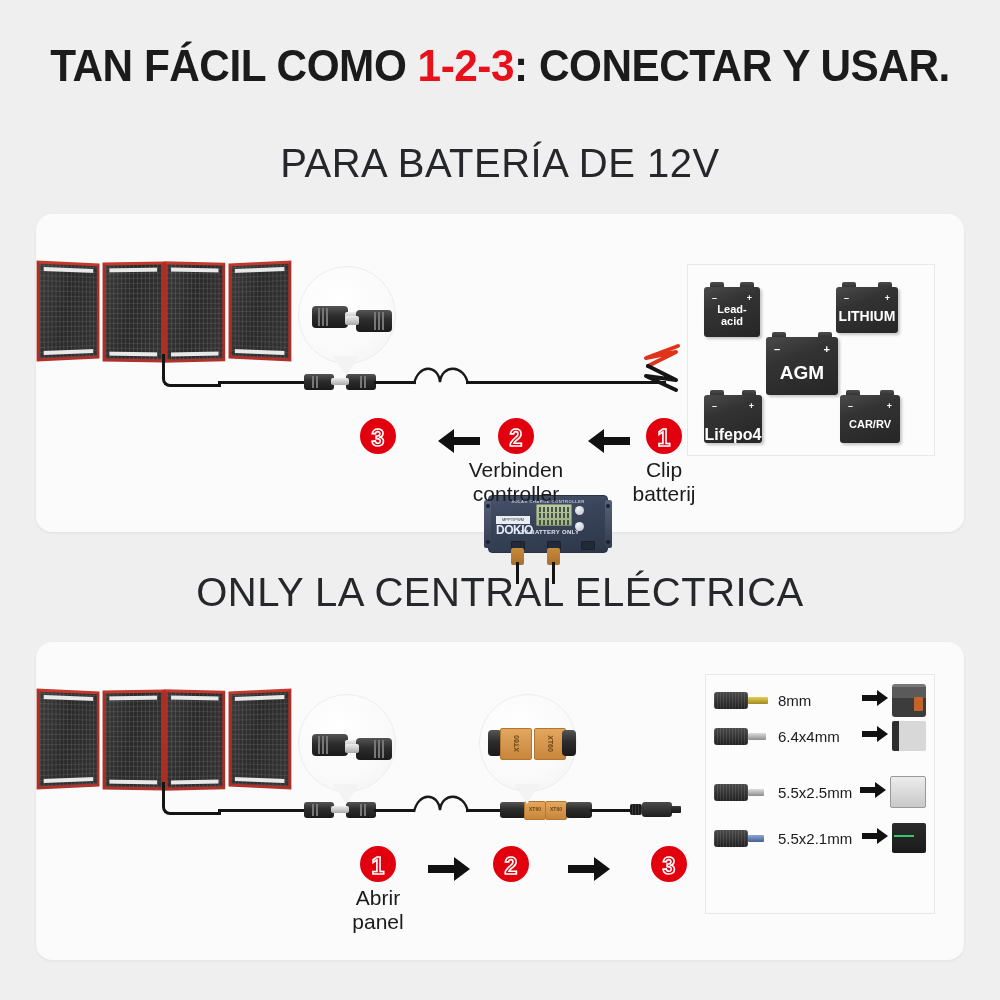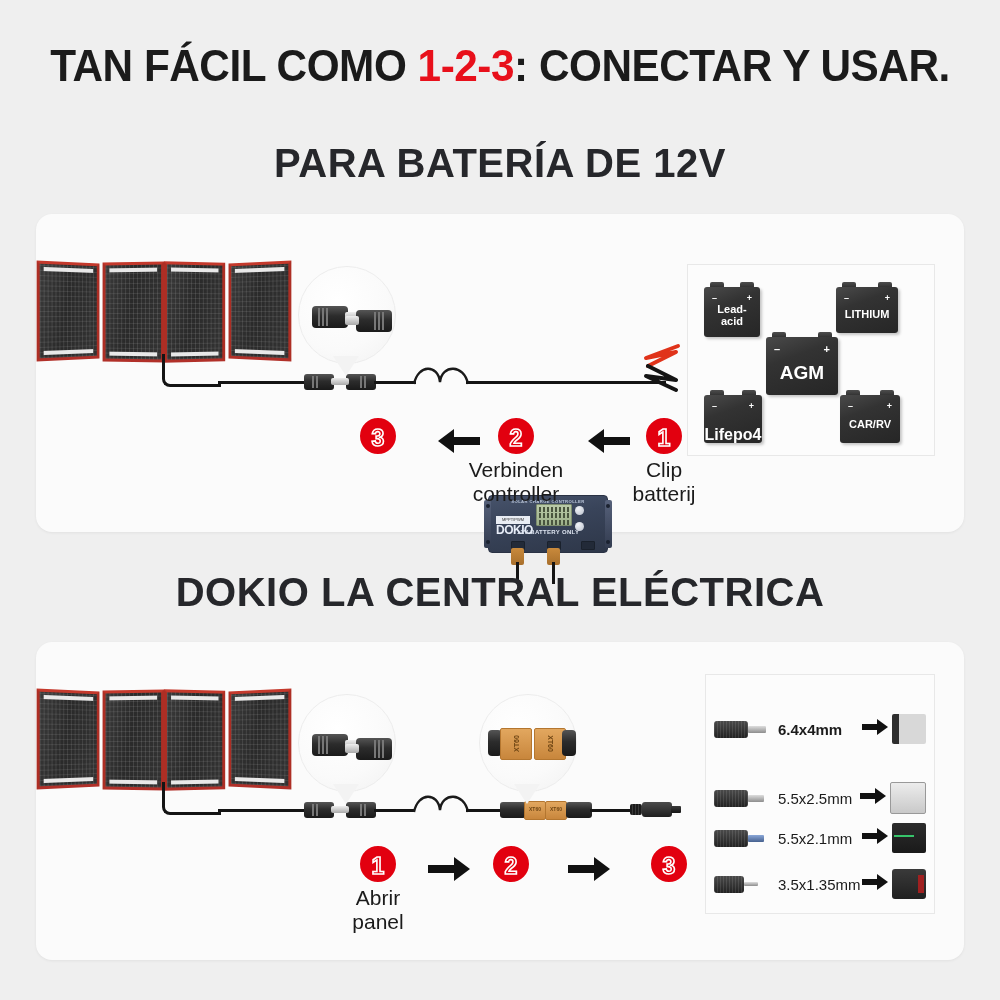--- a/index.html
+++ b/index.html
@@ -16,21 +16,21 @@
     text-align:center;
     font-size:45px;font-weight:bold;
     letter-spacing:-0.5px;
     color:#1b1b1b;
     white-space:nowrap;
     transform:scaleX(0.94);
   }
   .main-title .red{color:#e8101b;}
   .section-title{
     position:absolute;left:0;width:1000px;text-align:center;
-    font-size:40px;font-weight:bold;color:#26272b;
+    font-size:40px;font-weight:normal;color:#26272b;
     letter-spacing:0.5px;
   }
   #t12v{top:141px;}
   #tcentral{top:570px;}
 
   
   .card{
     position:absolute;background:#fbfbfb;border-radius:16px;
     box-shadow:0 1px 3px rgba(0,0,0,0.06);
   }
@@ -322,21 +322,21 @@
         <div class="lbl" style="top:17px;font-size:11px;white-space:pre-line;">Lead-
 acid</div>
       </div>
     </div>
     <div class="battery" style="left:148px;top:22px;width:62px;height:46px;">
       <div class="cap"></div>
         <div class="cap2"></div>
       <div class="body">
         <div class="neg" style="font-size:9px;">–</div>
         <div class="pos" style="font-size:9px;">+</div>
-        <div class="lbl" style="top:22px;font-size:11px;">LITHIUM</div>
+        <div class="lbl" style="top:22px;font-size:14px;">LITHIUM</div>
       </div>
     </div>
     <div class="battery" style="left:78px;top:72px;width:72px;height:58px;">
       <div class="cap"></div>
         <div class="cap2"></div>
       <div class="body">
         <div class="neg" style="font-size:11px;">–</div>
         <div class="pos" style="font-size:11px;">+</div>
         <div class="lbl" style="top:26px;font-size:19px;">AGM</div>
       </div>
@@ -379,21 +379,21 @@
         <path d="M44 9 L18 9 L18 1 L2 13 L18 25 L18 17 L44 17 Z" fill="#111"></path>
       </svg>
   </div>
   <div class="step" style="left:548px;top:204px;width:160px;">
     <div class="num"><span>1</span></div>
     <div class="step-label">Clip
 batterij</div>
   </div>
 </div>
 
-<div class="section-title" id="tcentral">DOKIO LA CENTRAL ELÉCTRICA</div>
+<div class="section-title" id="tcentral">ONLY LA CENTRAL ELÉCTRICA</div>
 
 <div class="card" id="card-bottom">
 
   <div class="panel-wrap" style="left:0px;top:48px;">
     <div class="fold" style="width:66px;height:98px;transform:perspective(340px) rotateY(18deg);"></div>
     <div class="fold" style="width:62px;height:100px;transform:perspective(340px) rotateY(-7deg);"></div>
     <div class="fold" style="width:62px;height:100px;transform:perspective(340px) rotateY(9deg);"></div>
     <div class="fold" style="width:66px;height:98px;transform:perspective(340px) rotateY(-18deg);"></div>
   </div>
 
@@ -452,34 +452,49 @@
     <div class="t" style="top:11px;font-size:7px;transform:rotate(90deg);">XT60</div>
   </div>
   <div class="mc4" style="left:526px;top:88px;width:14px;height:26px;border-radius:4px;"></div>
 
   <div class="dcplug" style="left:606px;top:160px;">
     <div class="strain"></div>
     <div class="pin"></div>
   </div>
 
   <div id="size-box" style="left:669px;top:32px;">
-    <div class="size-row" style="top:35px;font-weight:bold;">
+    <div class="size-row" style="top:6px;">
+      <div class="plug">
+          <div class="barrel"></div>
+          <div class="tip" style="width:20px;background:linear-gradient(180deg,#e8cf52,#9c8a24);"></div>
+        </div>
+      <div class="size-txt">8mm</div>
+      <div class="row-arrow">
+        <svg width="26" height="16" viewBox="0 0 26 16">
+            <path d="M0 5 L15 5 L15 0 L26 8 L15 16 L15 11 L0 11 Z" fill="#111"></path>
+          </svg>
+      </div>
+      <div class="station" style="background:linear-gradient(180deg,#5a5a5a 0 36%,#3c3c3c 36% 100%);border-top:3px solid #777;">
+        <div style="position:absolute;right:3px;top:10px;width:9px;height:14px;background:#c2642a;border-radius:1px;"></div>
+      </div>
+    </div>
+    <div class="size-row" style="top:42px;">
       <div class="plug">
           <div class="barrel"></div>
           <div class="tip" style="width:18px;"></div>
         </div>
       <div class="size-txt">6.4x4mm</div>
       <div class="row-arrow">
         <svg width="26" height="16" viewBox="0 0 26 16">
             <path d="M0 5 L15 5 L15 0 L26 8 L15 16 L15 11 L0 11 Z" fill="#111"></path>
           </svg>
       </div>
       <div class="station" style="background:linear-gradient(90deg,#2e2e2e 0 22%,#d8d8d8 22% 100%);border-radius:2px;"></div>
     </div>
-    <div class="size-row" style="top:104px;">
+    <div class="size-row" style="top:98px;">
       <div class="plug">
           <div class="barrel"></div>
           <div class="tip" style="width:16px;"></div>
         </div>
       <div class="size-txt">5.5x2.5mm</div>
       <div class="row-arrow">
         <svg width="26" height="16" viewBox="0 0 26 16">
             <path d="M0 5 L15 5 L15 0 L26 8 L15 16 L15 11 L0 11 Z" fill="#111"></path>
           </svg>
       </div>
@@ -493,35 +508,20 @@
       <div class="size-txt">5.5x2.1mm</div>
       <div class="row-arrow">
         <svg width="26" height="16" viewBox="0 0 26 16">
             <path d="M0 5 L15 5 L15 0 L26 8 L15 16 L15 11 L0 11 Z" fill="#111"></path>
           </svg>
       </div>
       <div class="station" style="background:linear-gradient(180deg,#2c2c2c,#1a1a1a);border-radius:2px;">
         <div style="position:absolute;left:2px;top:12px;width:20px;height:2px;background:#36c46a;"></div>
       </div>
     </div>
-    <div class="size-row" style="top:190px;">
-      <div class="plug">
-          <div class="barrel" style="width:30px;"></div>
-          <div class="tip" style="left:30px;width:14px;height:4px;top:6px;"></div>
-        </div>
-      <div class="size-txt">3.5x1.35mm</div>
-      <div class="row-arrow">
-        <svg width="26" height="16" viewBox="0 0 26 16">
-            <path d="M0 5 L15 5 L15 0 L26 8 L15 16 L15 11 L0 11 Z" fill="#111"></path>
-          </svg>
-      </div>
-      <div class="station" style="background:linear-gradient(180deg,#3a3a3a,#202020);border-radius:3px;">
-        <div style="position:absolute;right:2px;top:6px;width:6px;height:18px;background:#a02020;"></div>
-      </div>
-    </div>
   </div>
 
   <div class="step" style="left:272px;top:204px;width:140px;">
     <div class="num"><span>1</span></div>
     <div class="step-label">Abrir
 panel</div>
   </div>
   <div class="arrow" style="left:390px;top:214px;">
     <svg width="46" height="26" viewBox="0 0 46 26">
         <path d="M2 9 L28 9 L28 1 L44 13 L28 25 L28 17 L2 17 Z" fill="#111"></path>

